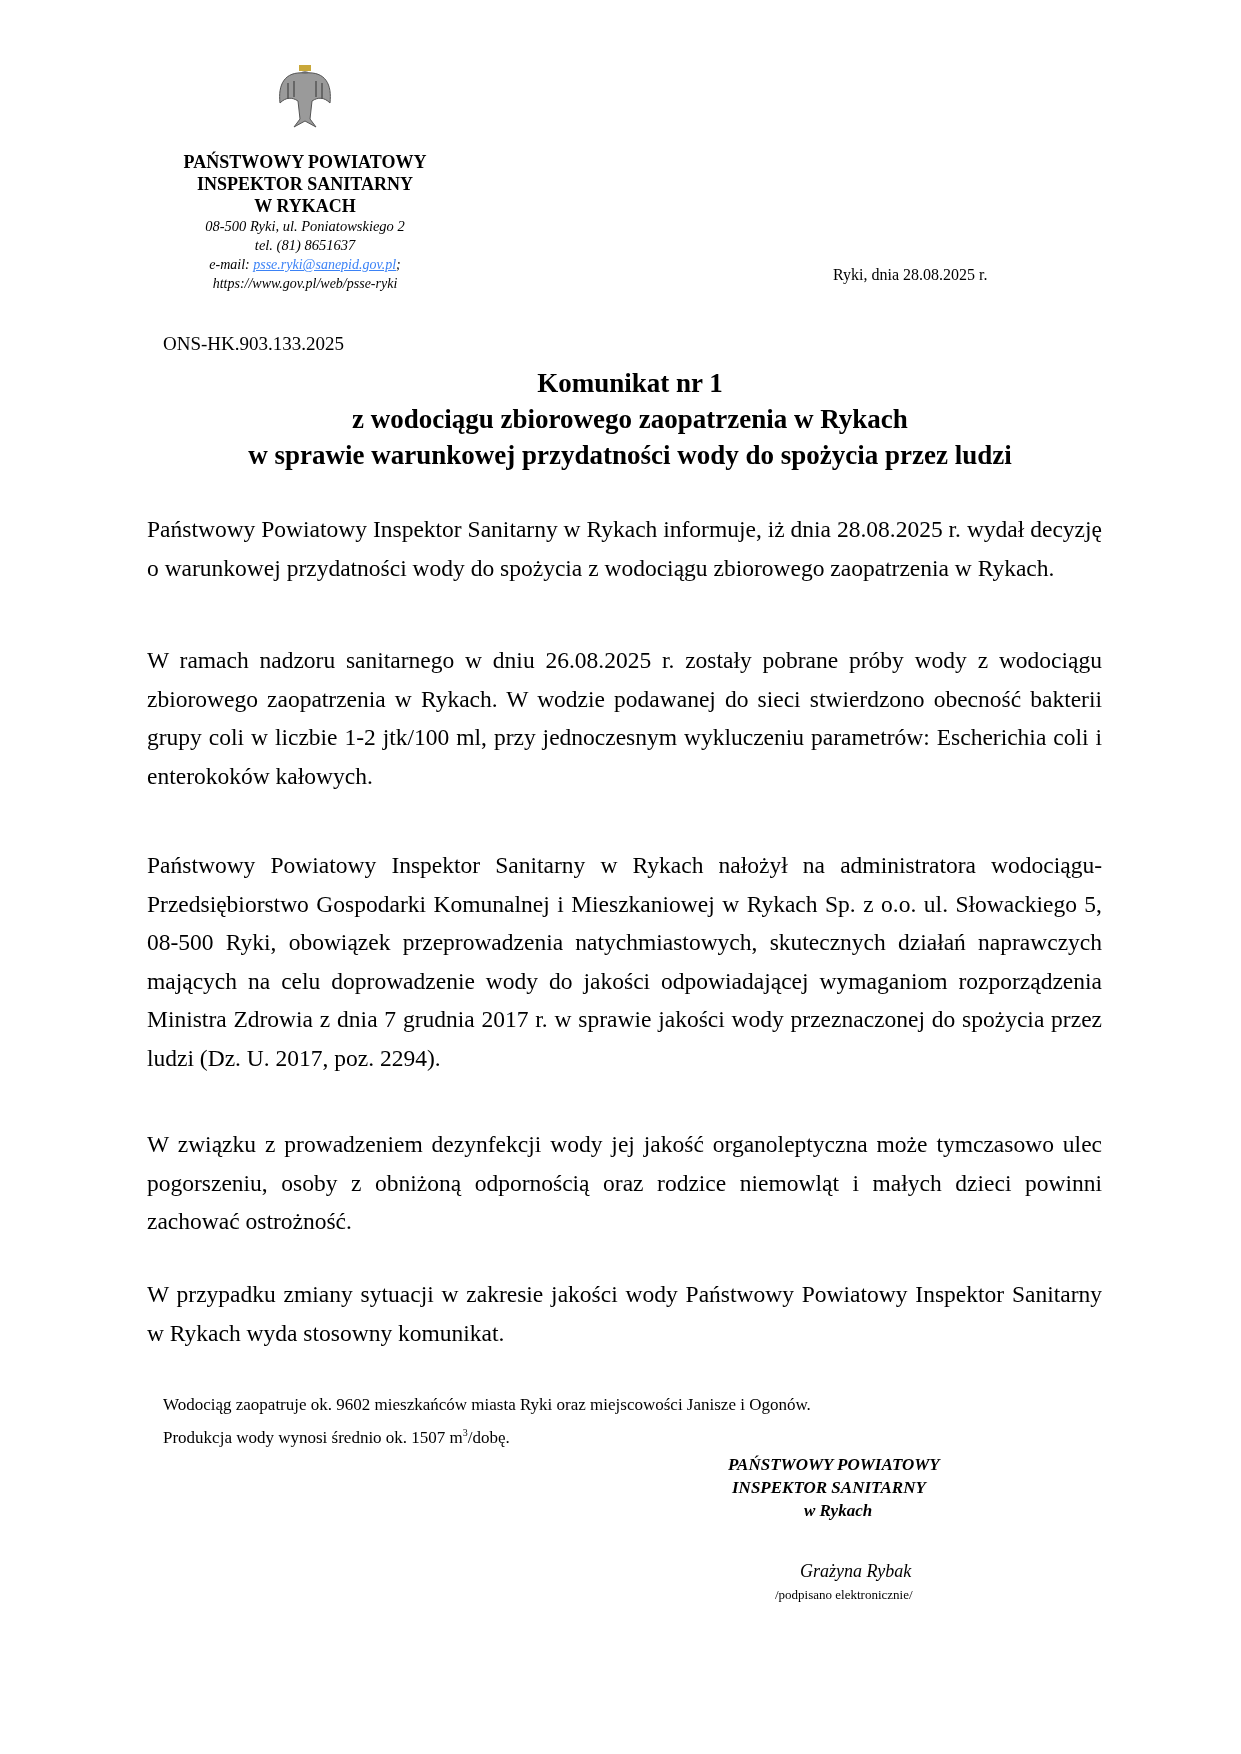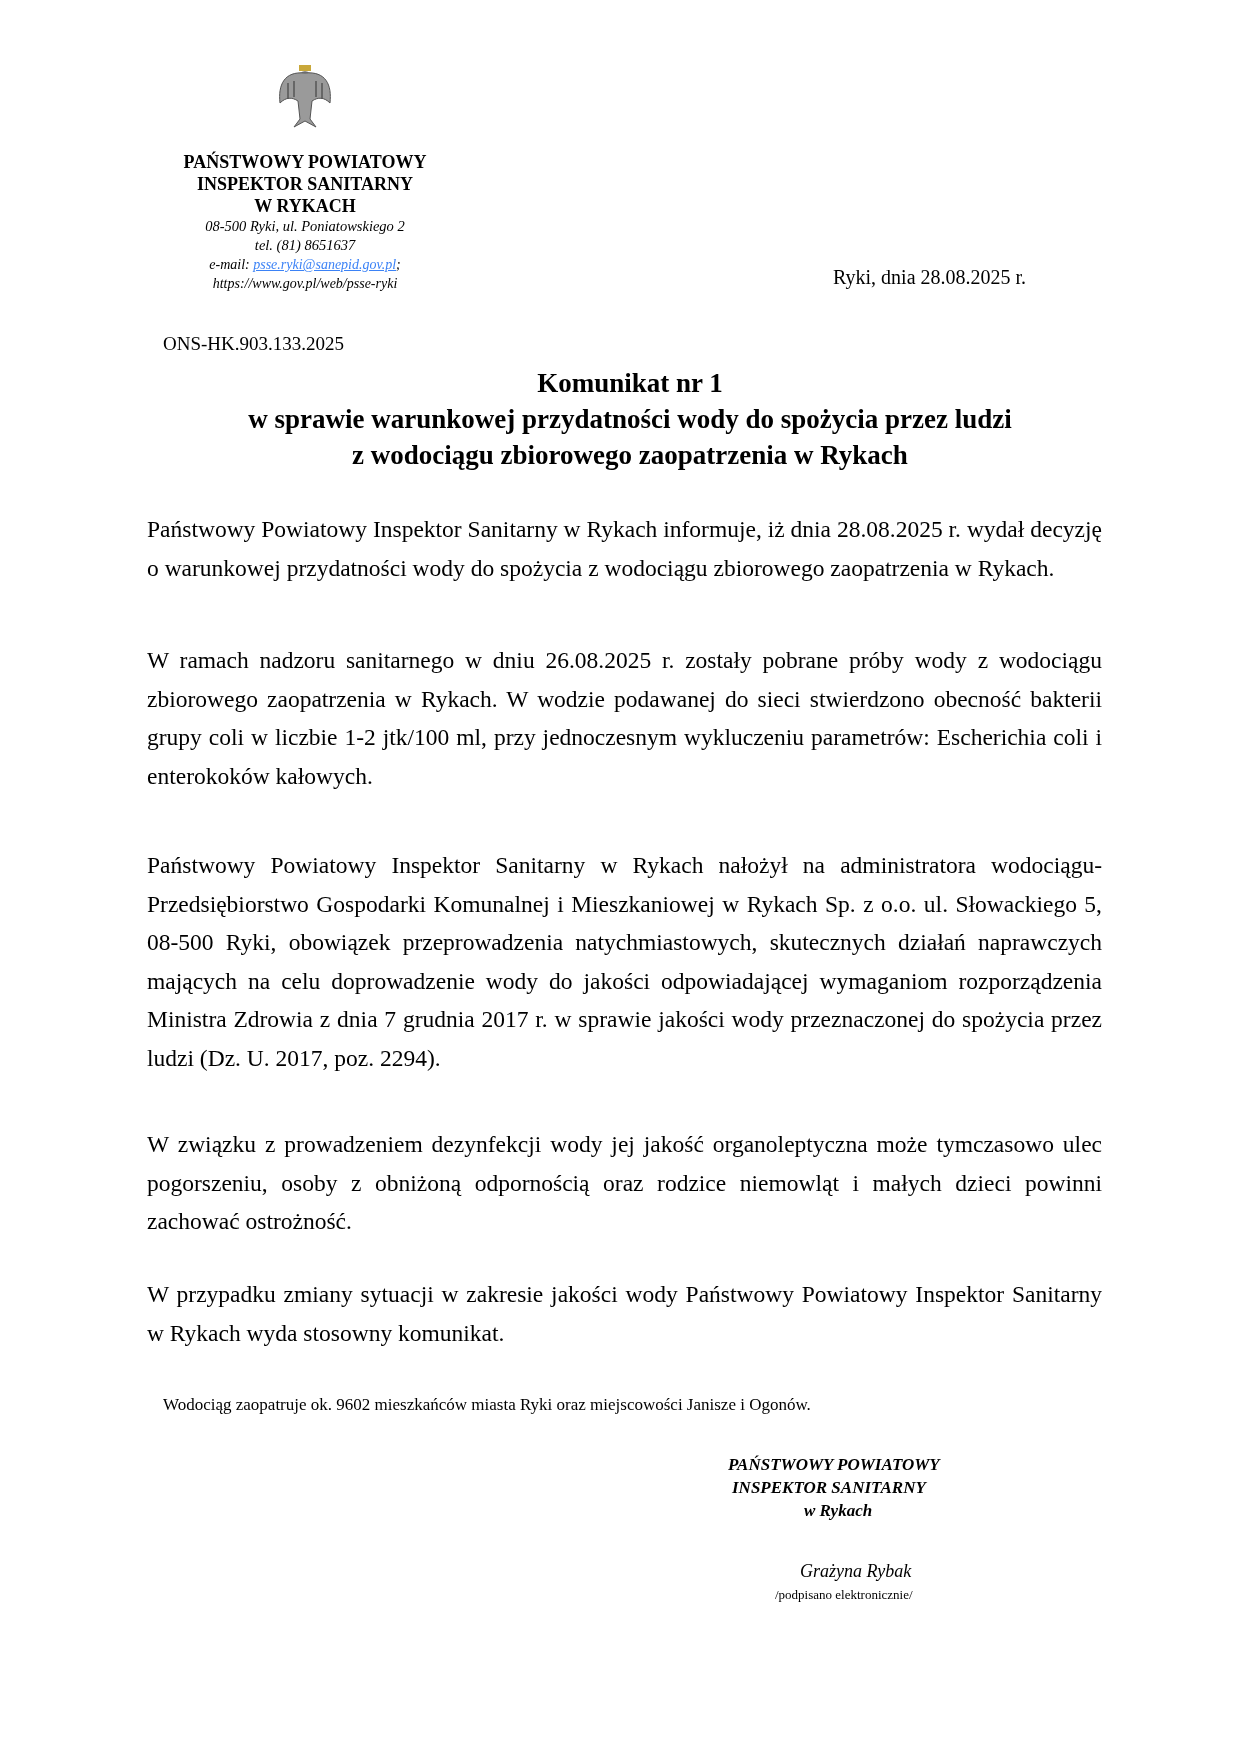--- a/index.html
+++ b/index.html
@@ -5,21 +5,21 @@
   html, body { margin: 0; padding: 0; background: #ffffff; }
   body { width: 1241px; height: 1754px; position: relative; overflow: hidden;
          font-family: "Liberation Serif", serif; color: #000; }
   .abs { position: absolute; margin-top: 13px; }
   .emblem { left: 274px; top: 50px; width: 62px; height: 66px; }
   .hdr { left: 140px; top: 138px; width: 330px; text-align: center; }
   .hdr .b { font-weight: bold; font-size: 18px; line-height: 22px; }
   .hdr .s { font-size: 14.5px; line-height: 19px; font-style: italic; }
   .hdr .i { font-size: 14px; line-height: 19px; font-style: italic; }
   .hdr a { color: #3b82f6; text-decoration: underline; }
-  .date { left: 833px; top: 253px; font-size: 20px; }
+  .date { left: 833px; top: 253px; font-size: 16px; }
   .ref { left: 163px; top: 320px; font-size: 19px; }
   .title { left: 140px; top: 352px; width: 980px; text-align: center; font-weight: bold;
            font-size: 27px; line-height: 36px; }
   .body { left: 147px; width: 955px; font-size: 23.5px; line-height: 38.5px; text-align: justify; }
   .p1 { top: 497px; } .p2 { top: 628px; } .p3 { top: 833px; } .p4 { top: 1112px; } .p5 { top: 1262px; }
   .note { left: 163px; top: 1378px; font-size: 17px; line-height: 28px; }
   .note sup { font-size: 10px; }
   .sig { left: 700px; top: 1440px; width: 320px; }
   .sig .t { font-weight: bold; font-style: italic; font-size: 17px; line-height: 23px; }
   .name { left: 800px; top: 1548px; font-style: italic; font-size: 18px; }
@@ -45,32 +45,33 @@
   <div class="s">tel. (81) 8651637</div>
   <div class="i"><span>e-mail: </span><a>psse.ryki@sanepid.gov.pl</a><span>;</span></div>
   <div class="i">https://www.gov.pl/web/psse-ryki</div>
 </div>
 
 <div class="abs date">Ryki, dnia 28.08.2025 r.</div>
 <div class="abs ref">ONS-HK.903.133.2025</div>
 
 <div class="abs title">
   <div>Komunikat nr 1</div>
+  <div>z wodociągu zbiorowego zaopatrzenia w Rykach</div>
   <div>w sprawie warunkowej przydatności wody do spożycia przez ludzi</div>
-  <div>z wodociągu zbiorowego zaopatrzenia w Rykach</div>
 </div>
 
 <div class="abs body p1">Państwowy Powiatowy Inspektor Sanitarny w Rykach informuje, iż dnia 28.08.2025 r. wydał decyzję o warunkowej przydatności wody do spożycia z wodociągu zbiorowego zaopatrzenia w Rykach.</div>
 <div class="abs body p2">W ramach nadzoru sanitarnego w dniu 26.08.2025 r. zostały pobrane próby wody z wodociągu zbiorowego zaopatrzenia w Rykach.  W wodzie podawanej do sieci stwierdzono obecność bakterii grupy coli w liczbie 1-2 jtk/100 ml, przy jednoczesnym wykluczeniu parametrów: Escherichia coli i enterokoków kałowych.</div>
 <div class="abs body p3">Państwowy Powiatowy Inspektor Sanitarny w Rykach nałożył na administratora wodociągu- Przedsiębiorstwo Gospodarki Komunalnej i Mieszkaniowej w Rykach Sp. z o.o. ul. Słowackiego 5, 08-500 Ryki, obowiązek przeprowadzenia natychmiastowych, skutecznych działań naprawczych mających na celu doprowadzenie wody do jakości odpowiadającej wymaganiom rozporządzenia Ministra Zdrowia z dnia 7 grudnia 2017 r. w sprawie jakości wody przeznaczonej do spożycia przez ludzi (Dz. U. 2017, poz. 2294).</div>
 <div class="abs body p4">W związku z prowadzeniem dezynfekcji wody jej jakość organoleptyczna może tymczasowo ulec pogorszeniu, osoby z obniżoną odpornością oraz rodzice niemowląt i małych dzieci powinni zachować ostrożność.</div>
 <div class="abs body p5">W przypadku zmiany sytuacji w zakresie jakości wody Państwowy Powiatowy Inspektor Sanitarny w Rykach wyda stosowny komunikat.</div>
 
 <div class="abs note">
   <div>Wodociąg zaopatruje ok. 9602 mieszkańców miasta Ryki oraz miejscowości Janisze i Ogonów.</div>
+  <div><span>Produkcja wody wynosi średnio ok. 1507 m</span><sup>3</sup><span>/dobę.</span></div>
 </div>
 
 <div class="abs sig">
   <div class="t" style="padding-left:28px">PAŃSTWOWY POWIATOWY</div>
   <div class="t" style="padding-left:32px">INSPEKTOR SANITARNY</div>
   <div class="t" style="padding-left:104px">w Rykach</div>
 </div>
 <div class="abs name">Grażyna Rybak</div>
 <div class="abs esig">/podpisano elektronicznie/</div>
 

